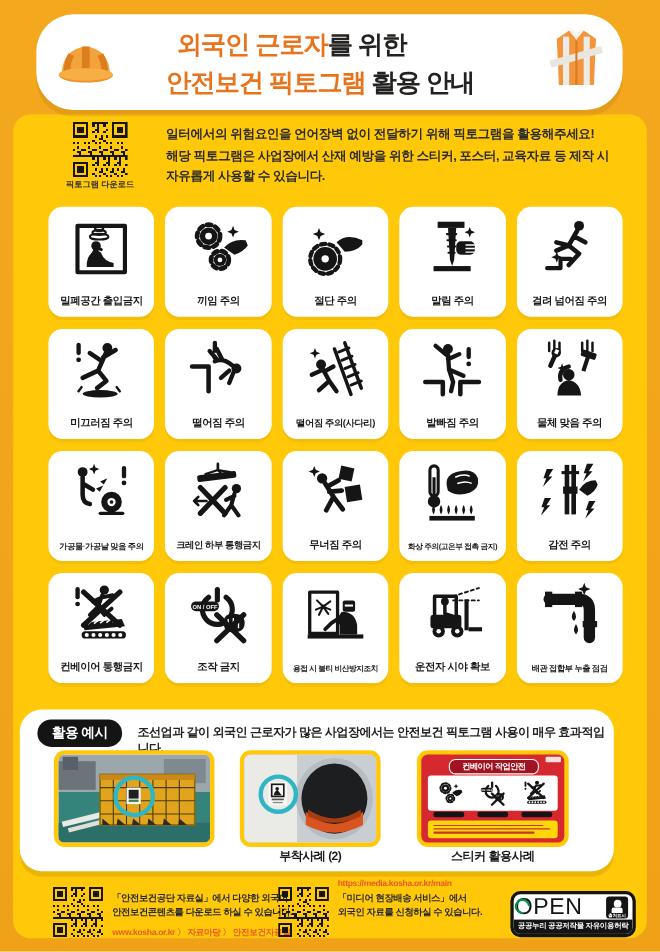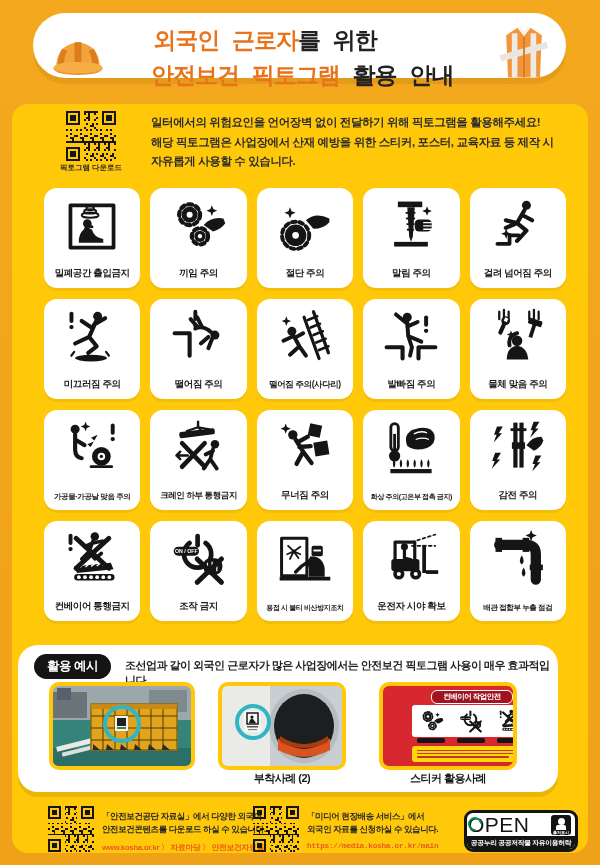--- a/index.html
+++ b/index.html
@@ -1,21 +1,21 @@
 <!DOCTYPE html>
 <html><head>
 <meta charset="utf-8">
 <style>
   html,body{margin:0;padding:0;}
   body{font-family:"Liberation Sans","DejaVu Sans",sans-serif;}
   .poster{position:relative;width:600px;height:865px;background:linear-gradient(#F4A81E,#EFA217);overflow:hidden;}
   .inner-panel{position:absolute;left:12px;top:104px;width:576px;height:749px;background:#FFC90A;border-radius:16px;}
 
   
-  .header-pill{position:absolute;left:33px;top:13px;width:533px;height:65px;background:#fff;border-radius:34px;box-shadow:0 6px 0 rgba(120,70,0,.12);font-family:Liberation Mono, monospace;}
+  .header-pill{position:absolute;left:33px;top:13px;width:533px;height:87px;background:#fff;border-radius:34px;box-shadow:0 6px 0 rgba(120,70,0,.12);}
   .hat{position:absolute;left:17px;top:17px;width:56px;height:56px;}
   .vest{position:absolute;right:12px;top:10px;width:60px;height:66px;}
   .t1{position:absolute;left:62px;top:12px;width:340px;text-align:center;font-size:23px;font-weight:800;color:#242220;letter-spacing:-1px;}
   .t2{position:absolute;left:118px;top:47px;width:410px;text-align:left;font-size:23px;font-weight:800;color:#242220;letter-spacing:-1px;}
   .hl{color:#E8731A;}
 
   
   .intro-qr{position:absolute;left:66px;top:111px;width:50px;height:50px;}
   .intro-qr svg{width:100%;height:100%;}
   .qr-cap{position:absolute;left:51px;top:163px;width:80px;text-align:center;font-size:7.5px;font-weight:700;color:#2c2c2c;}
@@ -36,41 +36,41 @@
   .photo svg{display:block;}
   .ph1{left:31px;width:138px;}
   .ph2{left:200px;width:120px;}
   .ph3{left:361px;width:130px;background:#D7282F;}
   .ex-cap{position:absolute;top:126px;text-align:center;font-size:11px;font-weight:800;color:#1d1b19;letter-spacing:-0.5px;}
   .cap1{left:31px;width:146px;}
   .cap2{left:200px;width:128px;}
   .cap3{left:361px;width:138px;}
 
   
-  .sticker{position:relative;width:100%;height:100%;margin-left:23px;}
+  .sticker{position:relative;width:100%;height:100%;}
   .stk-logo{position:absolute;right:3px;top:2px;width:14px;height:5px;background:#fff;border-radius:1px;opacity:.85;}
   .stk-title{position:absolute;left:25px;top:4px;width:80px;height:12px;background:#9F1420;border:1px solid #fff;border-radius:6px;color:#fff;font-size:7.5px;font-weight:800;text-align:center;line-height:12px;letter-spacing:-0.5px;}
   .stk-panel{position:absolute;left:6px;top:19px;width:118px;height:32px;background:#fff;border-radius:3px;display:flex;align-items:center;justify-content:space-around;}
   .stk-panel .mini{width:26px;height:26px;}
   .stk-panel .mini svg{width:100%;height:100%;}
   .stk-bar{position:absolute;top:52px;width:28px;height:5px;background:#141414;border-radius:2px;}
   .stk-yellow{position:absolute;left:6px;top:60px;width:118px;height:14px;background:#FFD60A;border-radius:3px;padding-top:2px;}
   .stk-line{height:1.6px;background:#C2372F;border-radius:1px;margin:1.6px 5px;}
 
   
   .f-qr{position:absolute;width:46px;height:46px;}
   .f-qr svg{width:100%;height:100%;}
   .fq1{left:48px;top:806px;}
   .fq2{left:253px;top:806px;}
   .f-text{position:absolute;width:165px;font-size:8.5px;line-height:13px;font-weight:700;color:#2b2a28;letter-spacing:-0.4px;}
   .ft1{left:102px;top:810px;}
   .ft2{left:307px;top:810px;}
   .f-link{position:absolute;width:180px;font-size:7.8px;font-weight:700;color:#EA5A1F;letter-spacing:-0.3px;}
   .fl1{left:102px;top:842px;}
-  .fl2{left:307px;top:842px;font-family:Liberation Mono, monospace;}
+  .fl2{left:307px;top:798px;}
 
   
   .kogl{position:absolute;left:464px;top:810px;width:114px;height:42px;background:#fff;border:3px solid #141414;border-radius:9px;overflow:hidden;box-sizing:border-box;}
   .kogl-top{position:relative;height:24px;display:flex;align-items:center;}
   .kogl-open{position:relative;margin-left:1px;font-size:21px;font-weight:400;color:#141414;letter-spacing:0.5px;}
   .kogl-o{position:relative;display:inline-block;}
   .kogl-o::before{content:"";position:absolute;left:0px;top:3.5px;width:10px;height:10px;border:2.6px solid #00934B;border-right-color:transparent;border-radius:50%;transform:rotate(40deg);}
   .kogl-mark{position:absolute;right:4px;top:2px;width:20px;height:20px;background:#141414;border-radius:3px;}
   .kogl-mark .pfig{position:absolute;left:6.5px;top:2.5px;width:7px;height:7px;background:#fff;border-radius:50%;}
   .kogl-mark .pbody{position:absolute;left:5px;top:9.5px;width:10px;height:5px;background:#fff;border-radius:2px 2px 0 0;}

